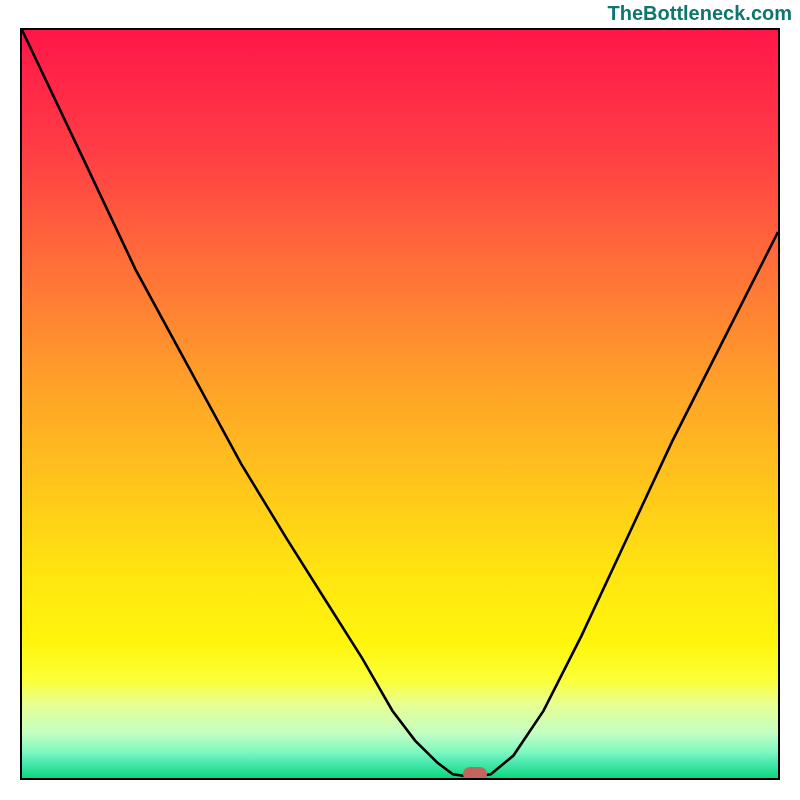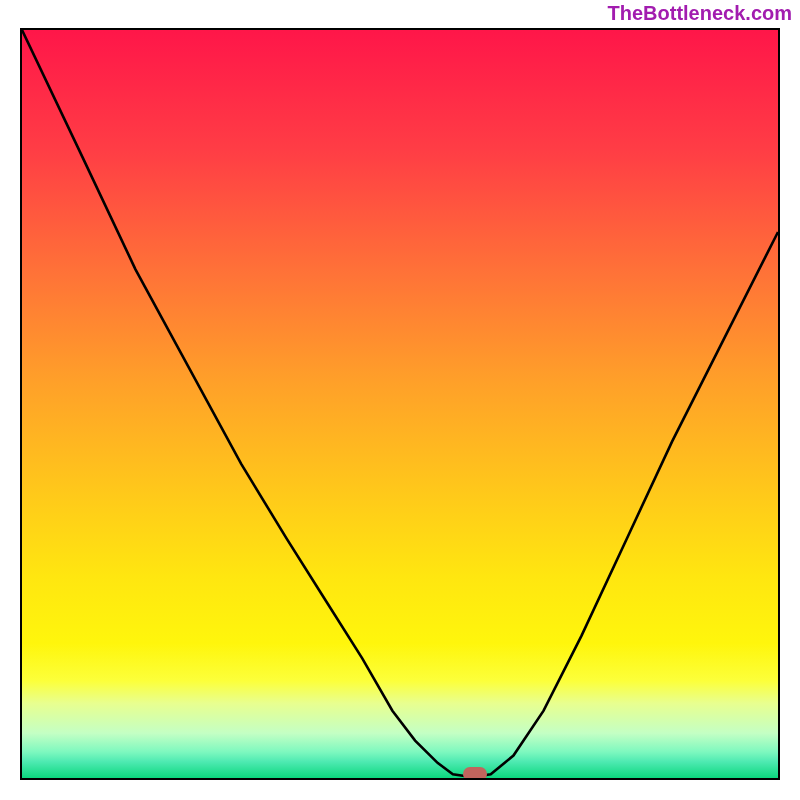--- a/index.html
+++ b/index.html
@@ -15,21 +15,21 @@
     position: relative;
     width: 800px;
     height: 800px;
   }
   .attribution {
     position: absolute;
     top: 2px;
     right: 8px;
     font-size: 20px;
     font-weight: bold;
-    color: #a21caf;
+    color: #0f766e;
     z-index: 10;
   }
   .plot-area {
     position: absolute;
     left: 20px;
     top: 28px;
     width: 760px;
     height: 752px;
     border: 2.5px solid #000000;
     box-sizing: border-box;

